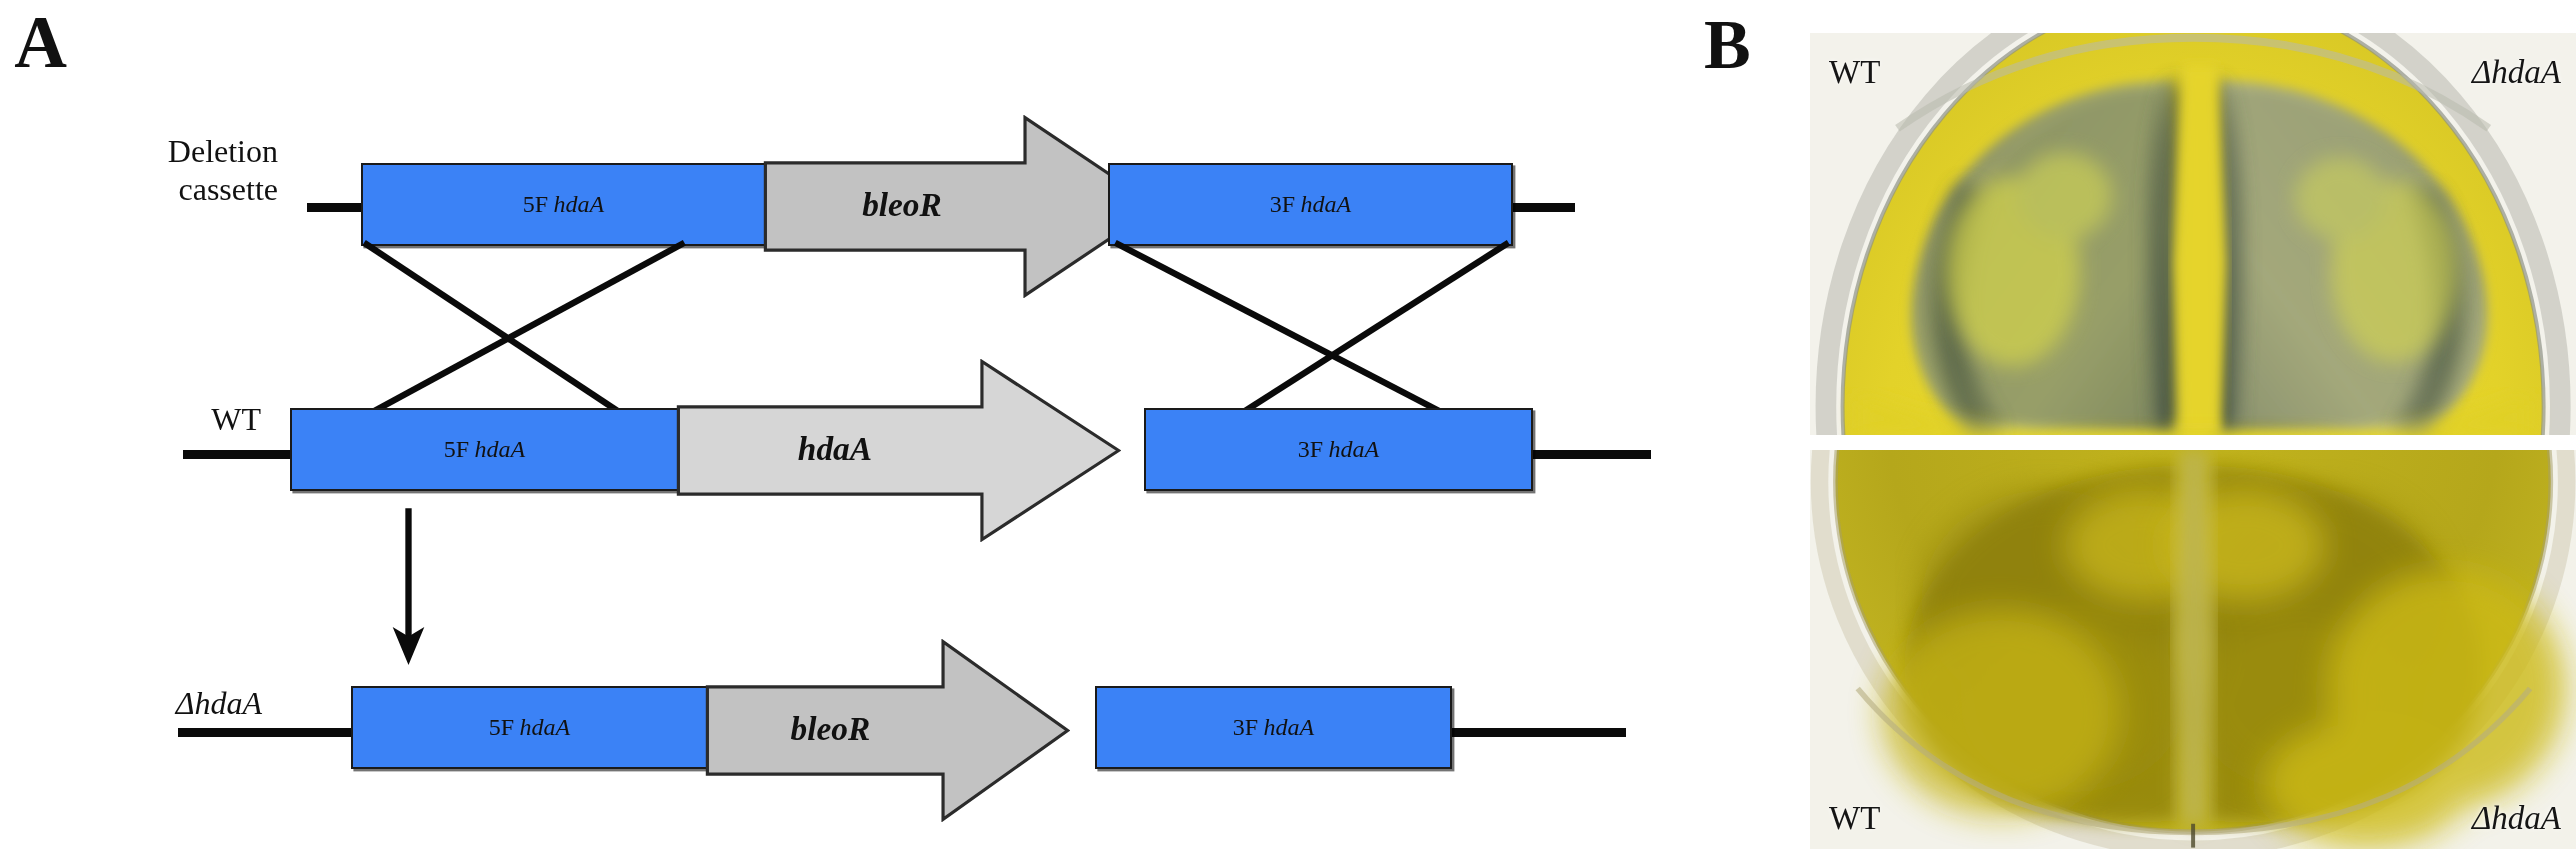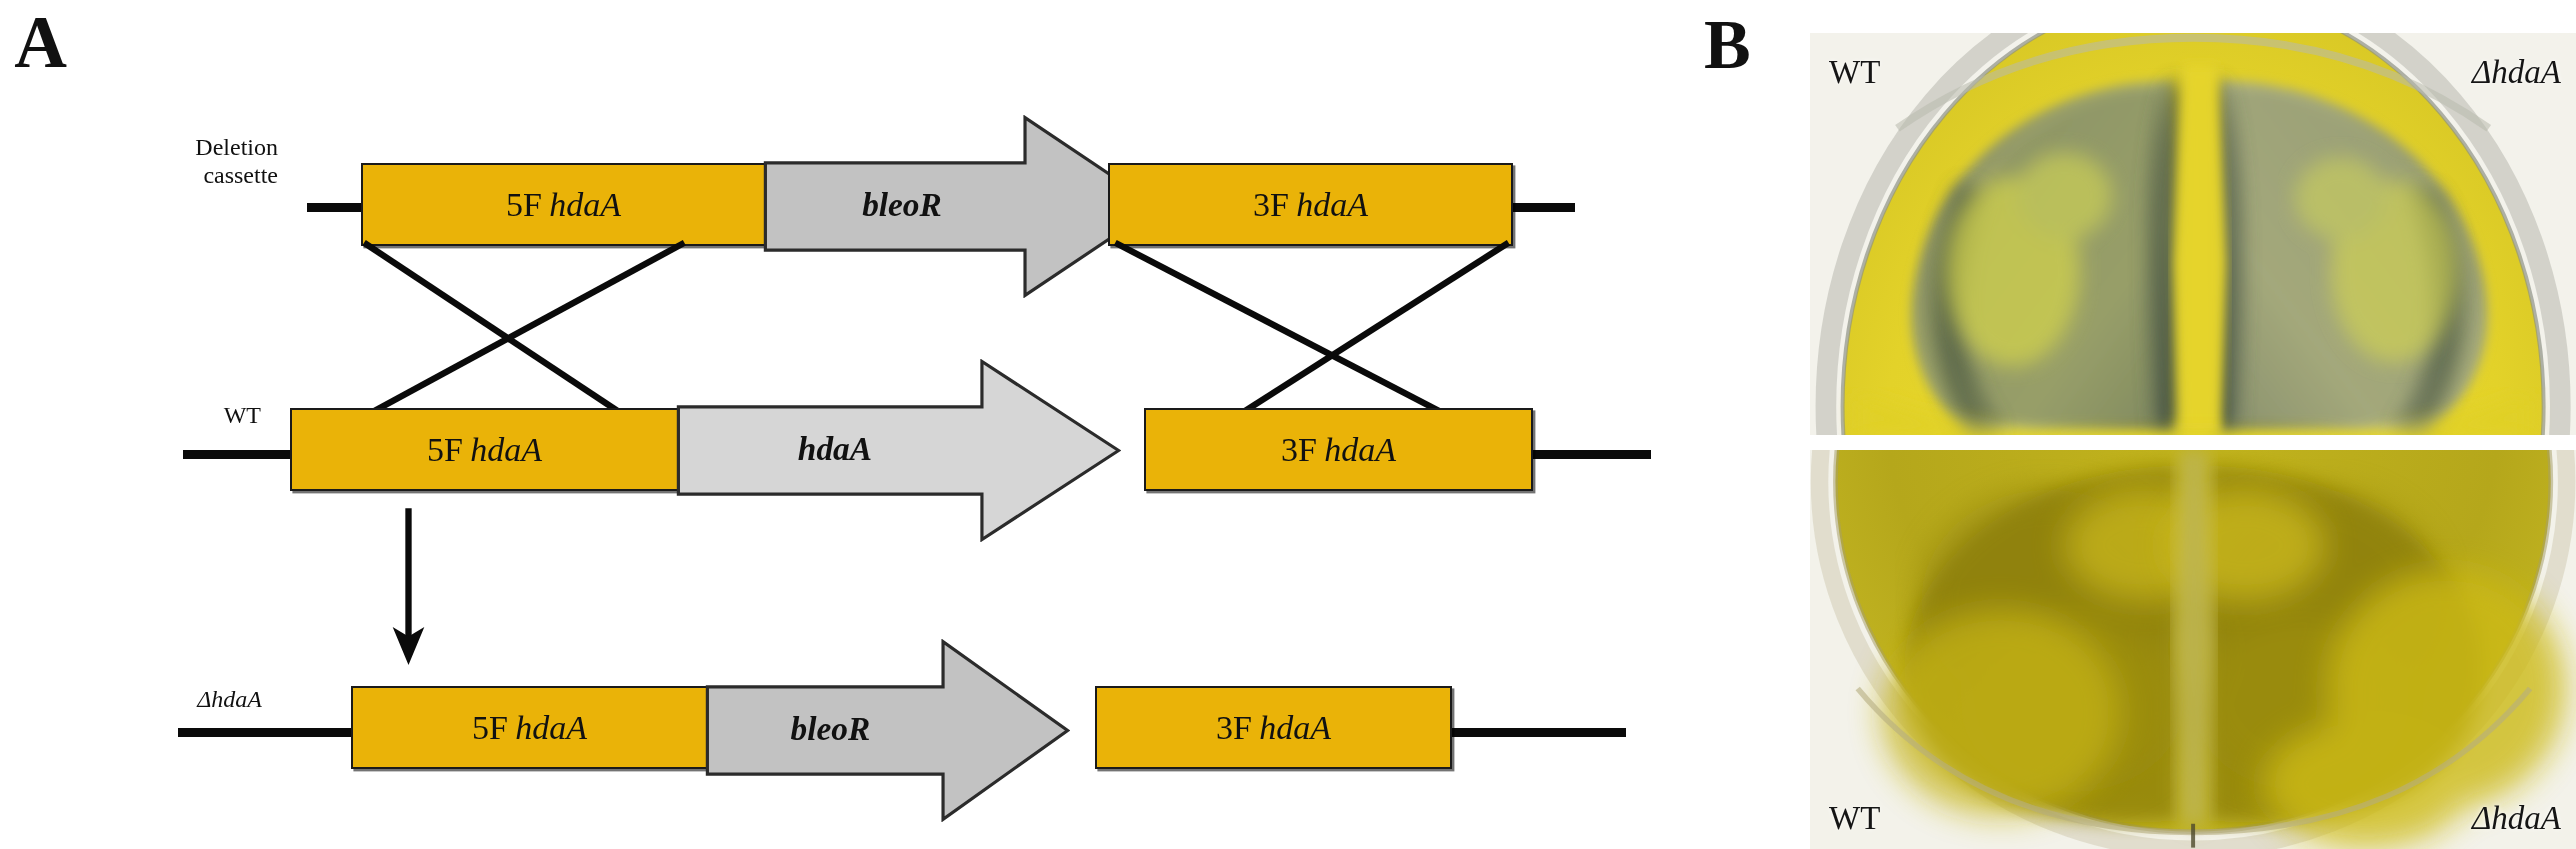--- a/index.html
+++ b/index.html
@@ -10,31 +10,31 @@
 
   
   .panel-letter{position:absolute;font-weight:bold;color:#111;line-height:1;
                 font-family:"Liberation Serif","DejaVu Serif",serif;}
   #panel-a-letter{left:14.3px;top:6.4px;font-size:73px;}
   #panel-b-letter{left:1704px;top:9.5px;font-size:70px;}
 
   
   #panel-a{position:absolute;left:0;top:0;width:1684px;height:849px;}
 
-  .row-label{position:absolute;color:#111;font-size:24px;line-height:1.18;
+  .row-label{position:absolute;color:#111;font-size:32px;line-height:1.18;
              text-align:right;white-space:pre-line;}
   .row-label.ital{font-style:italic;}
 
   
   .flank{position:absolute;background:#0a0a0a;height:8.7px;}
 
   
-  .hbox{position:absolute;box-sizing:border-box;background:#eab308;
+  .hbox{position:absolute;box-sizing:border-box;background:#3b82f6;
         border:2.4px solid #1a1a1a;display:flex;align-items:center;
-        justify-content:center;color:#111;font-size:34px;white-space:nowrap;
+        justify-content:center;color:#111;font-size:24px;white-space:nowrap;
         box-shadow:2.4px 2.4px 0 rgba(0,0,0,0.55);}
   .hbox .ital{font-style:italic;padding-left:.22em;}
 
   
   .gene-arrow{position:absolute;}
 
   
   .xwrap{position:absolute;}
 
   

